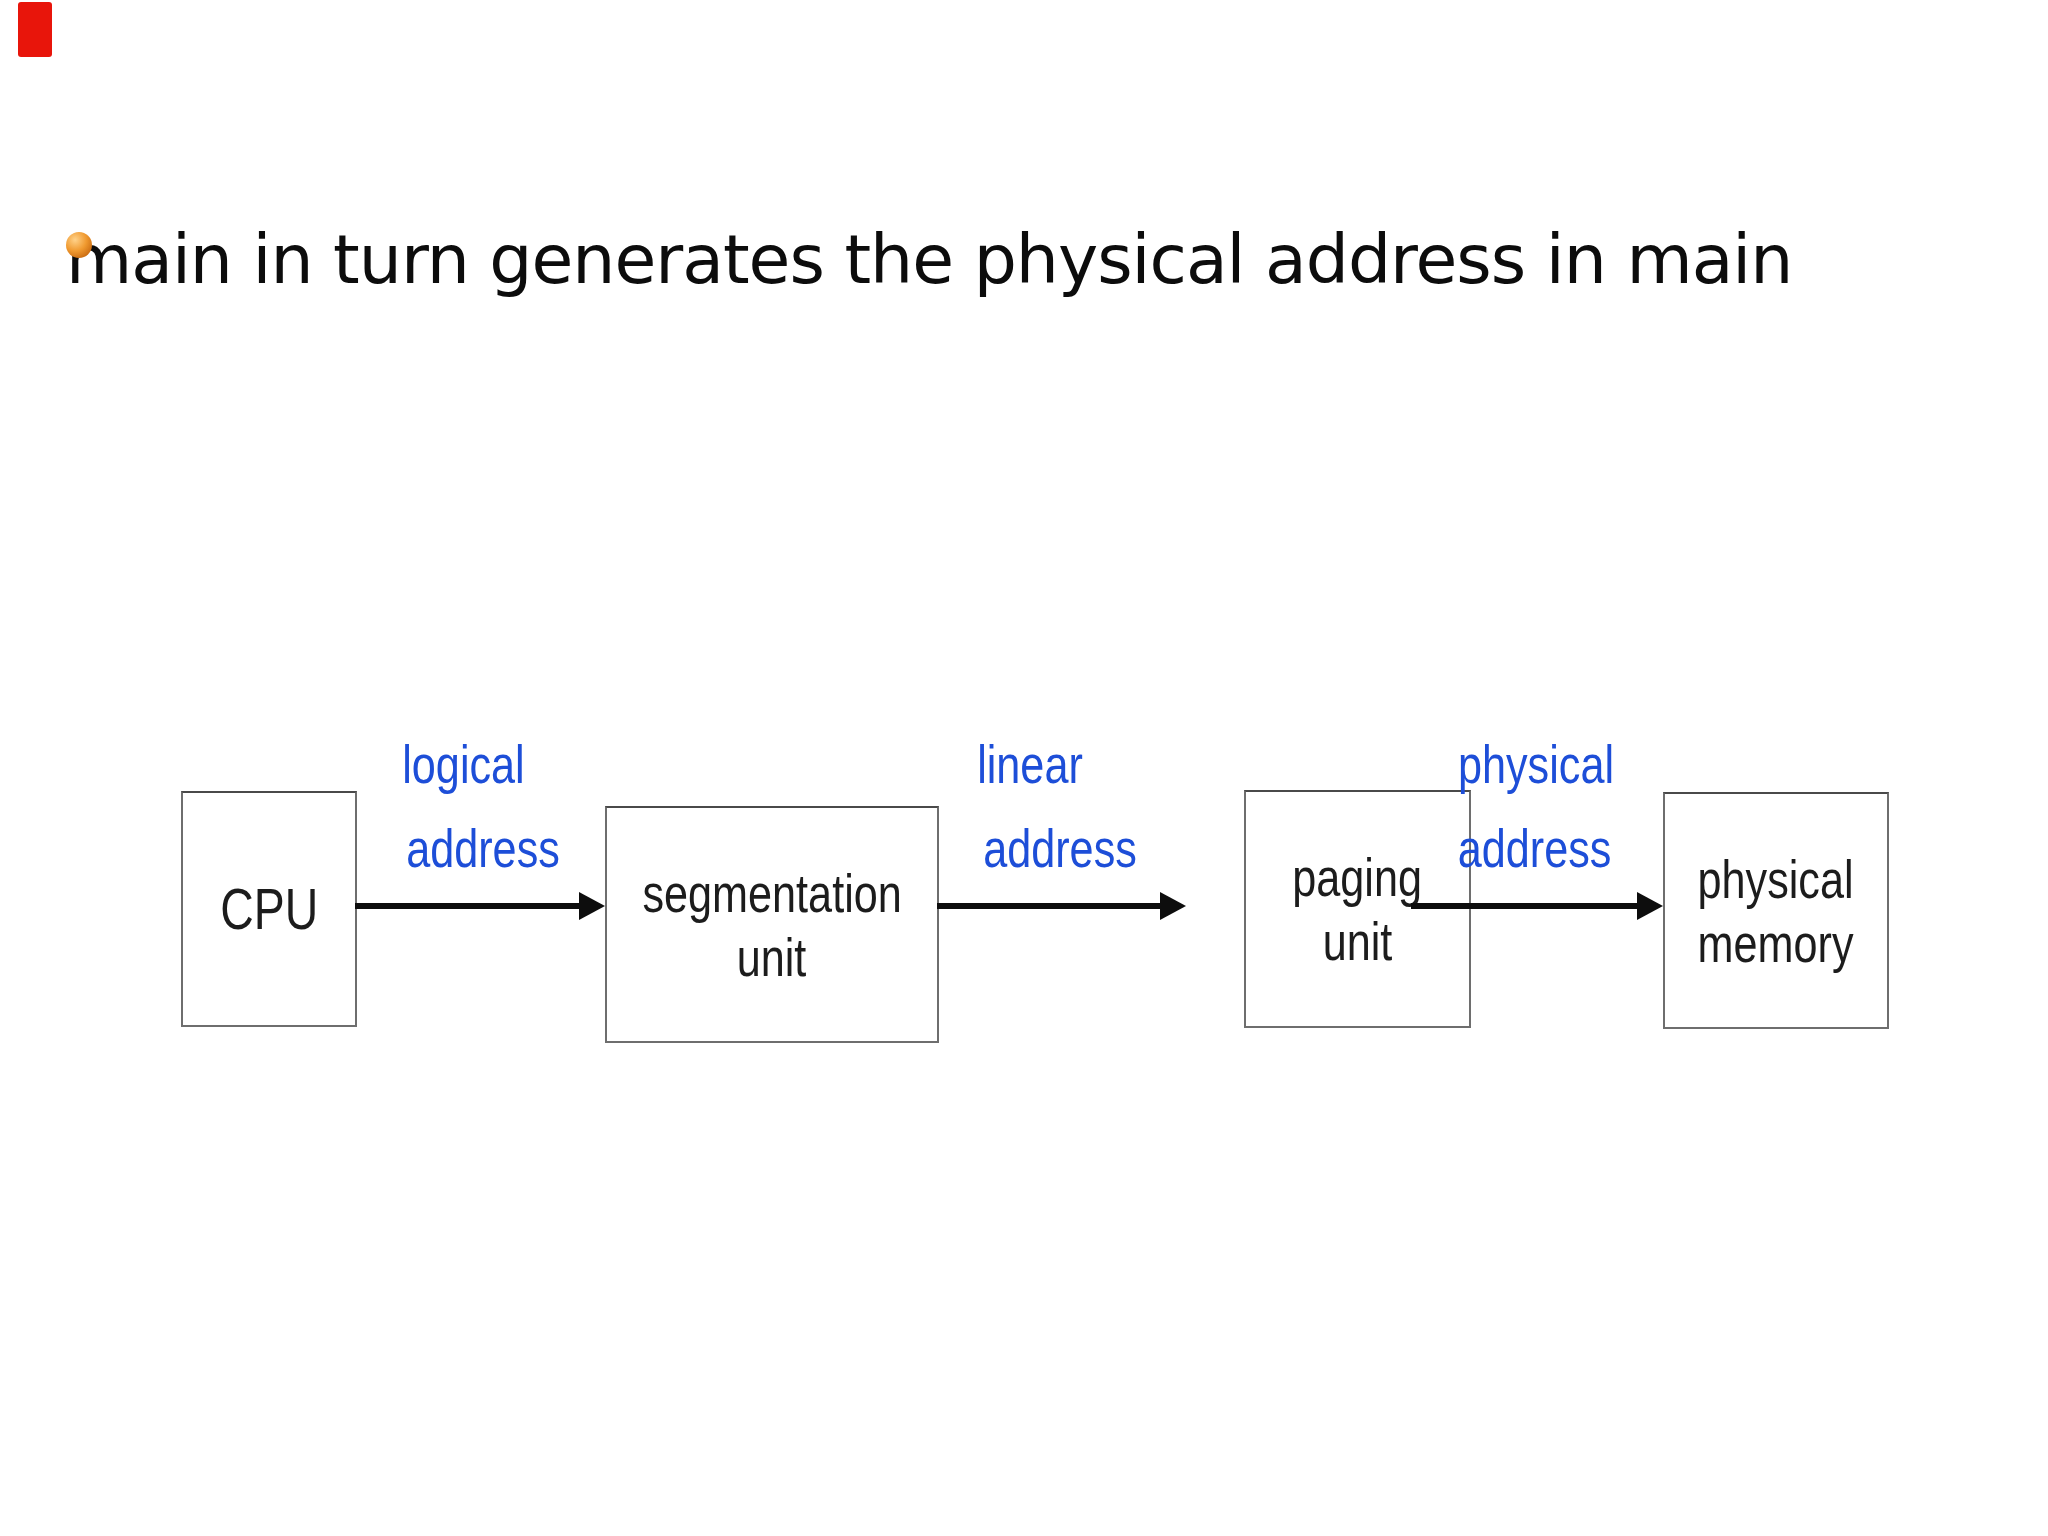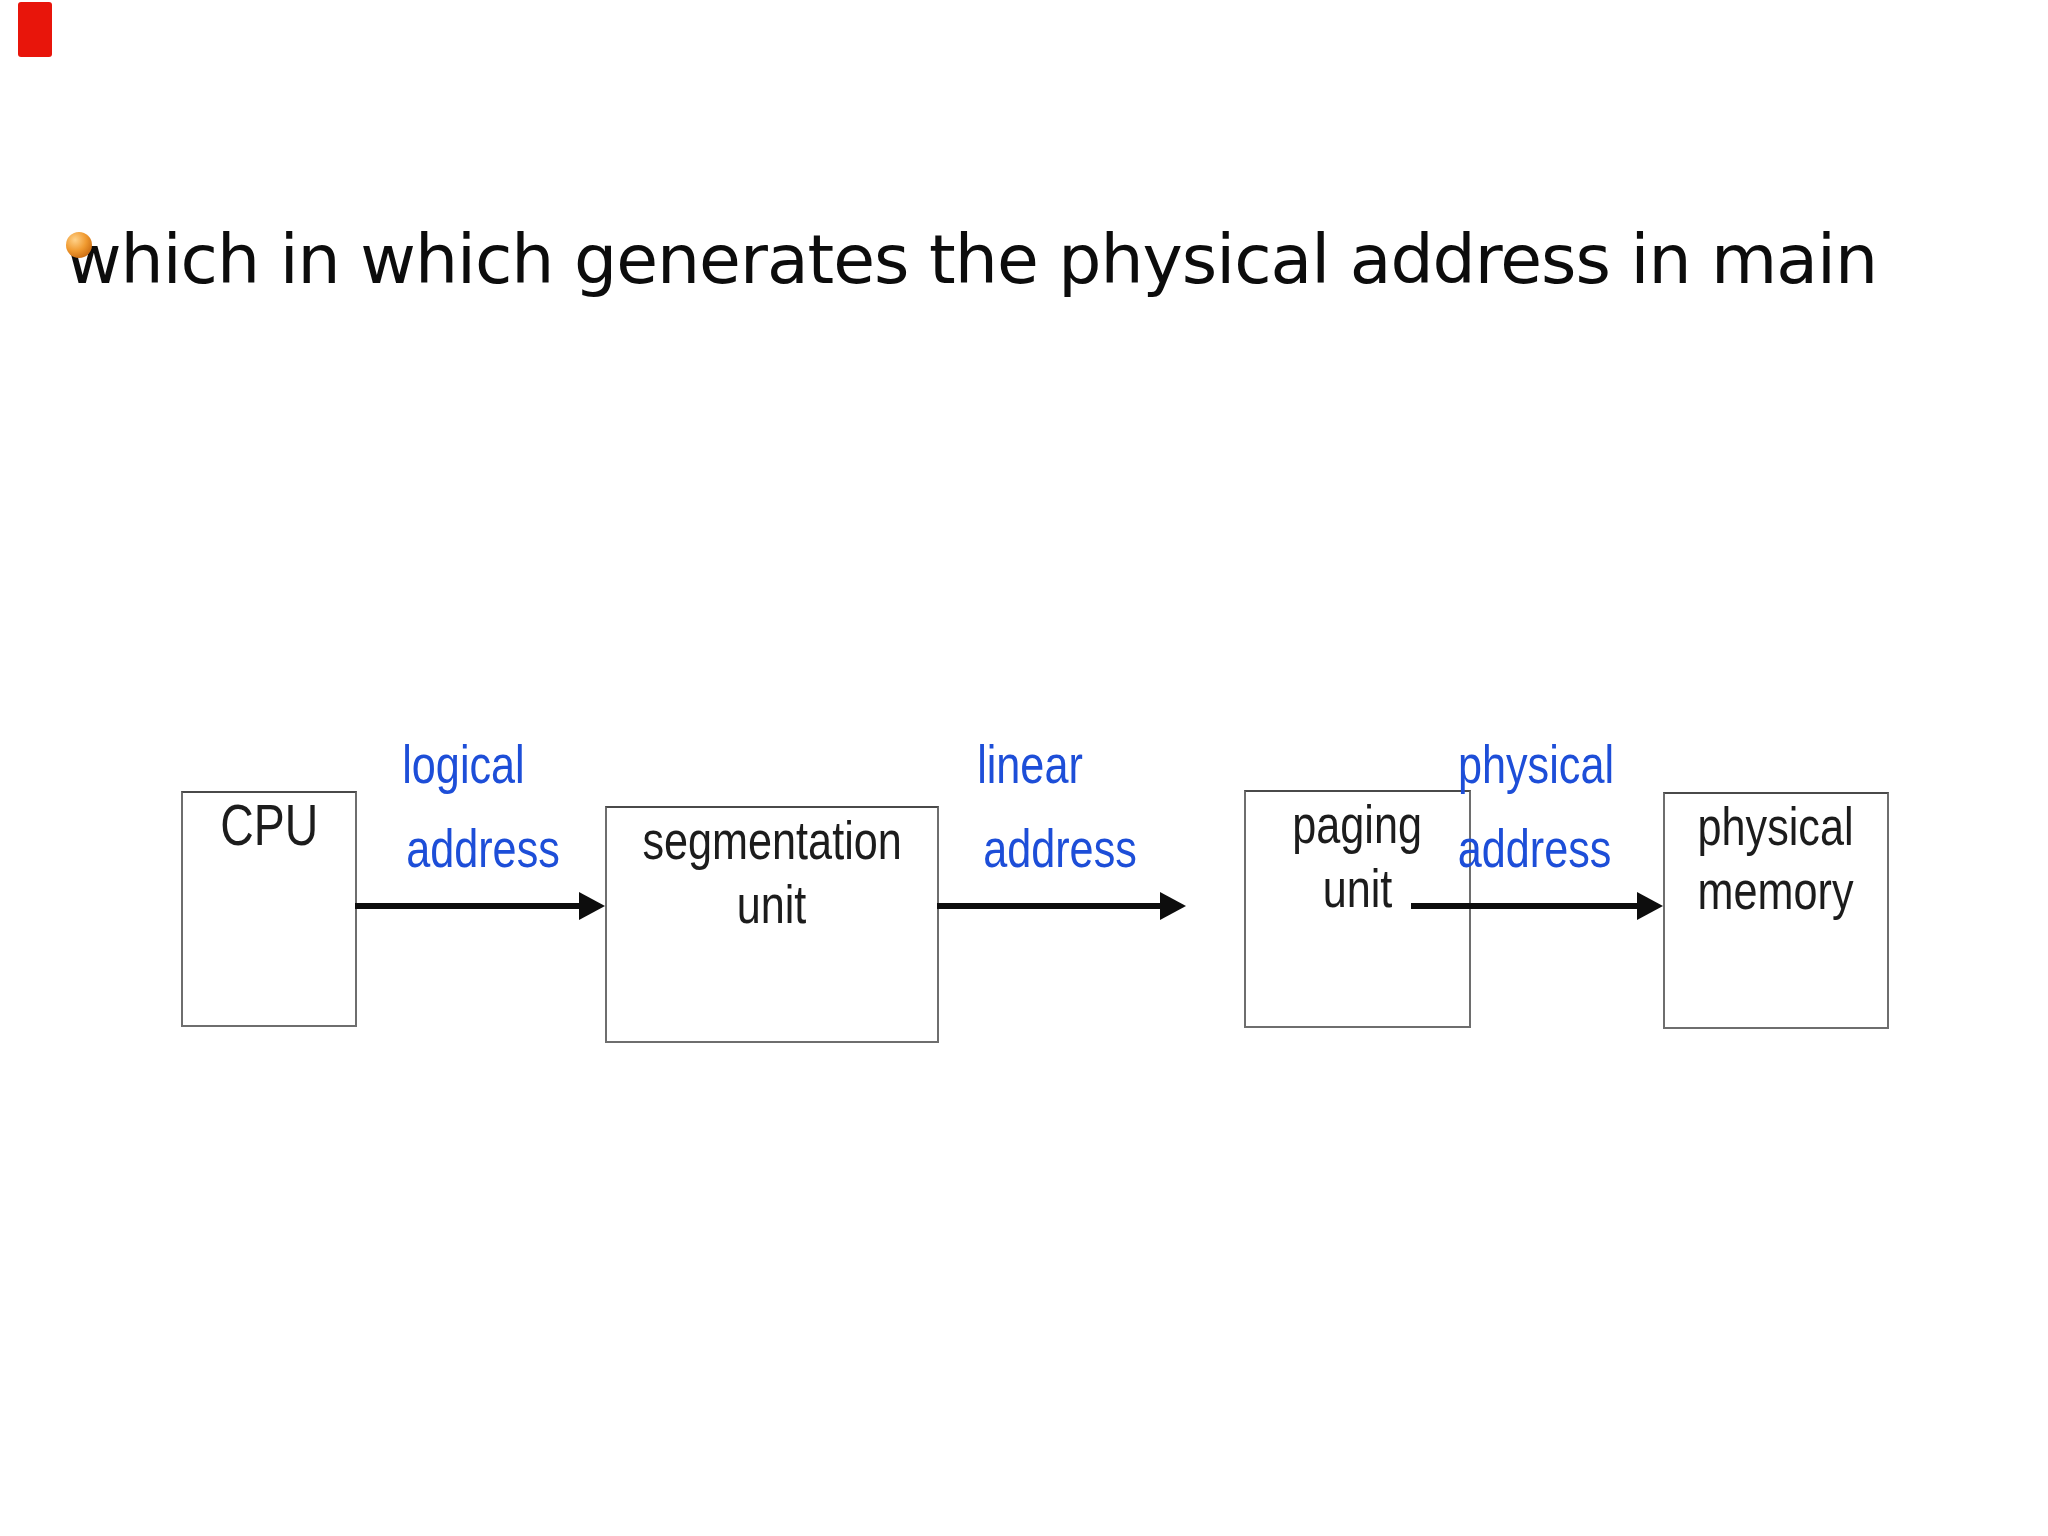--- a/index.html
+++ b/index.html
@@ -45,20 +45,21 @@
   .diagram { position: absolute; left: 0; top: 0; width: 2048px; height: 1536px; }
 
   .dbox {
     position: absolute;
     border: 2px solid #6e6e6e;
     border-top-color: #4a4a4a;
     background: #ffffff;
     display: flex;
     flex-direction: column;
     align-items: center;
+    justify-content: center;
     color: #1c1c1c;
     font-family: "Liberation Sans", sans-serif;
     font-size: 54px;
     line-height: 64px;
     text-align: center;
   }
   .dbox .cond, .alabel .cond {
     display: inline-block;
     transform: scaleX(0.8);
     transform-origin: 50% 50%;
@@ -106,21 +107,21 @@
 </style>
 </head>
 <body>
 
 <div class="slide">
 
   <div class="red-marker"></div>
 
   <div class="bullet-block">
     <span class="bullet-dot"></span>
-    <div class="line">which in which generates the physical address in main</div>
+    <div class="line">main in turn generates the physical address in main</div>
   </div>
 
   <div class="diagram">
 
     <div class="dbox box-cpu">
       <span class="cond">CPU</span>
     </div>
 
     <div class="dbox box-seg">
       <span class="cond">segmentation</span>

